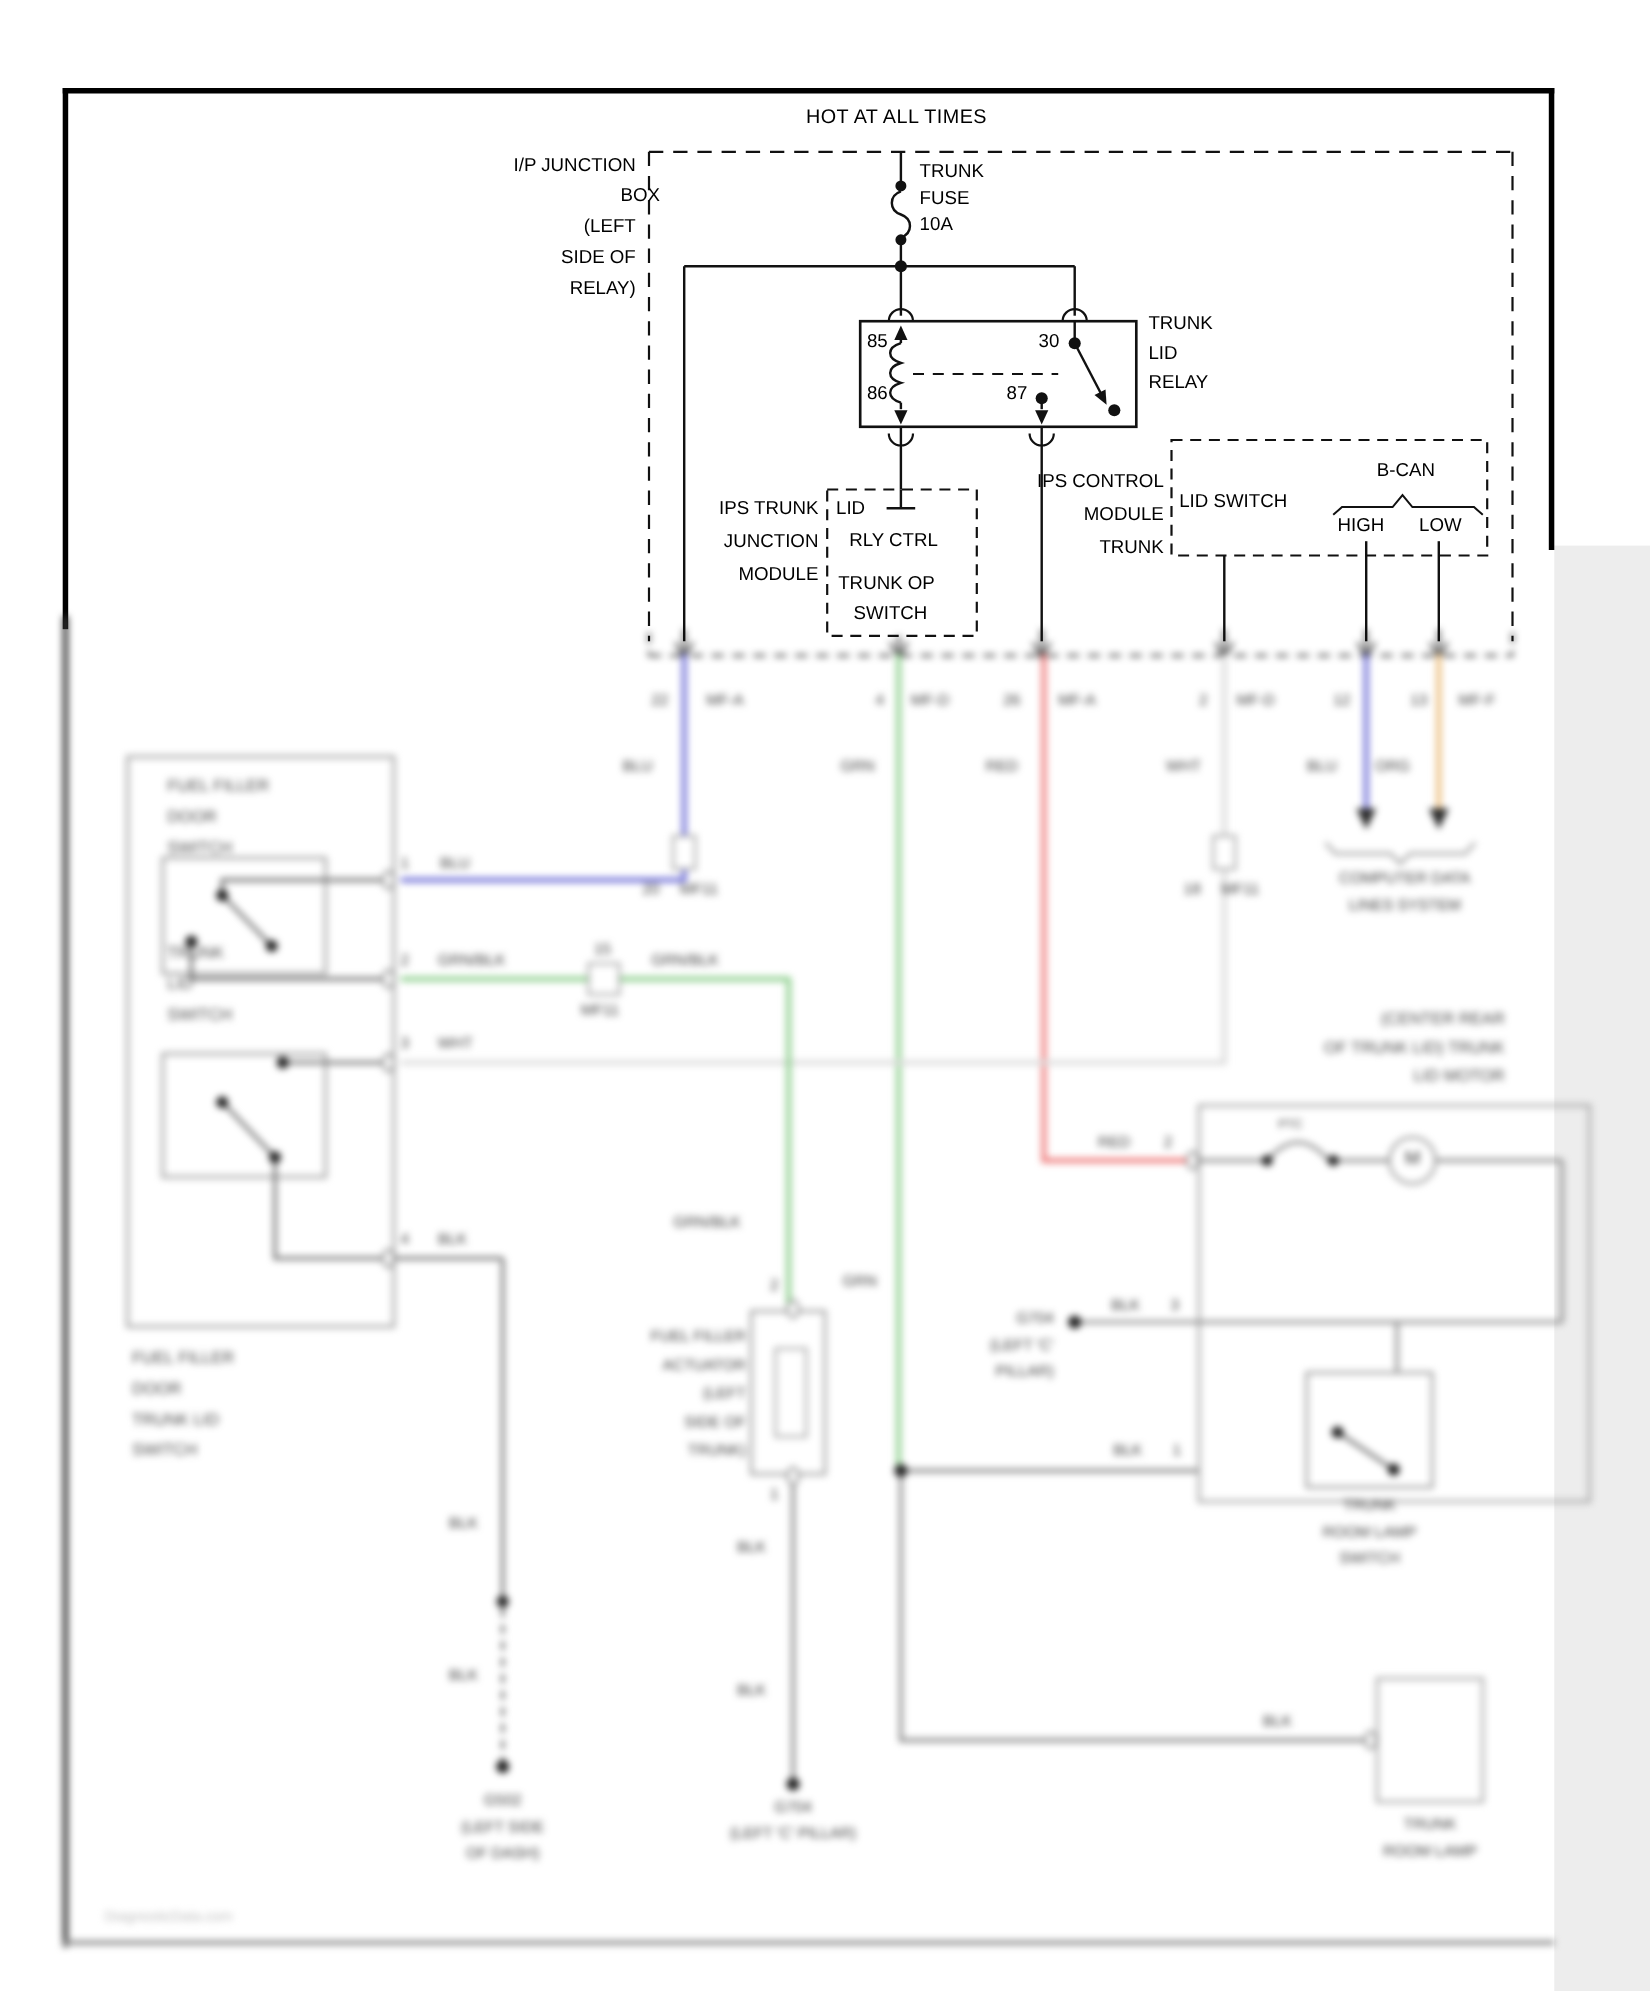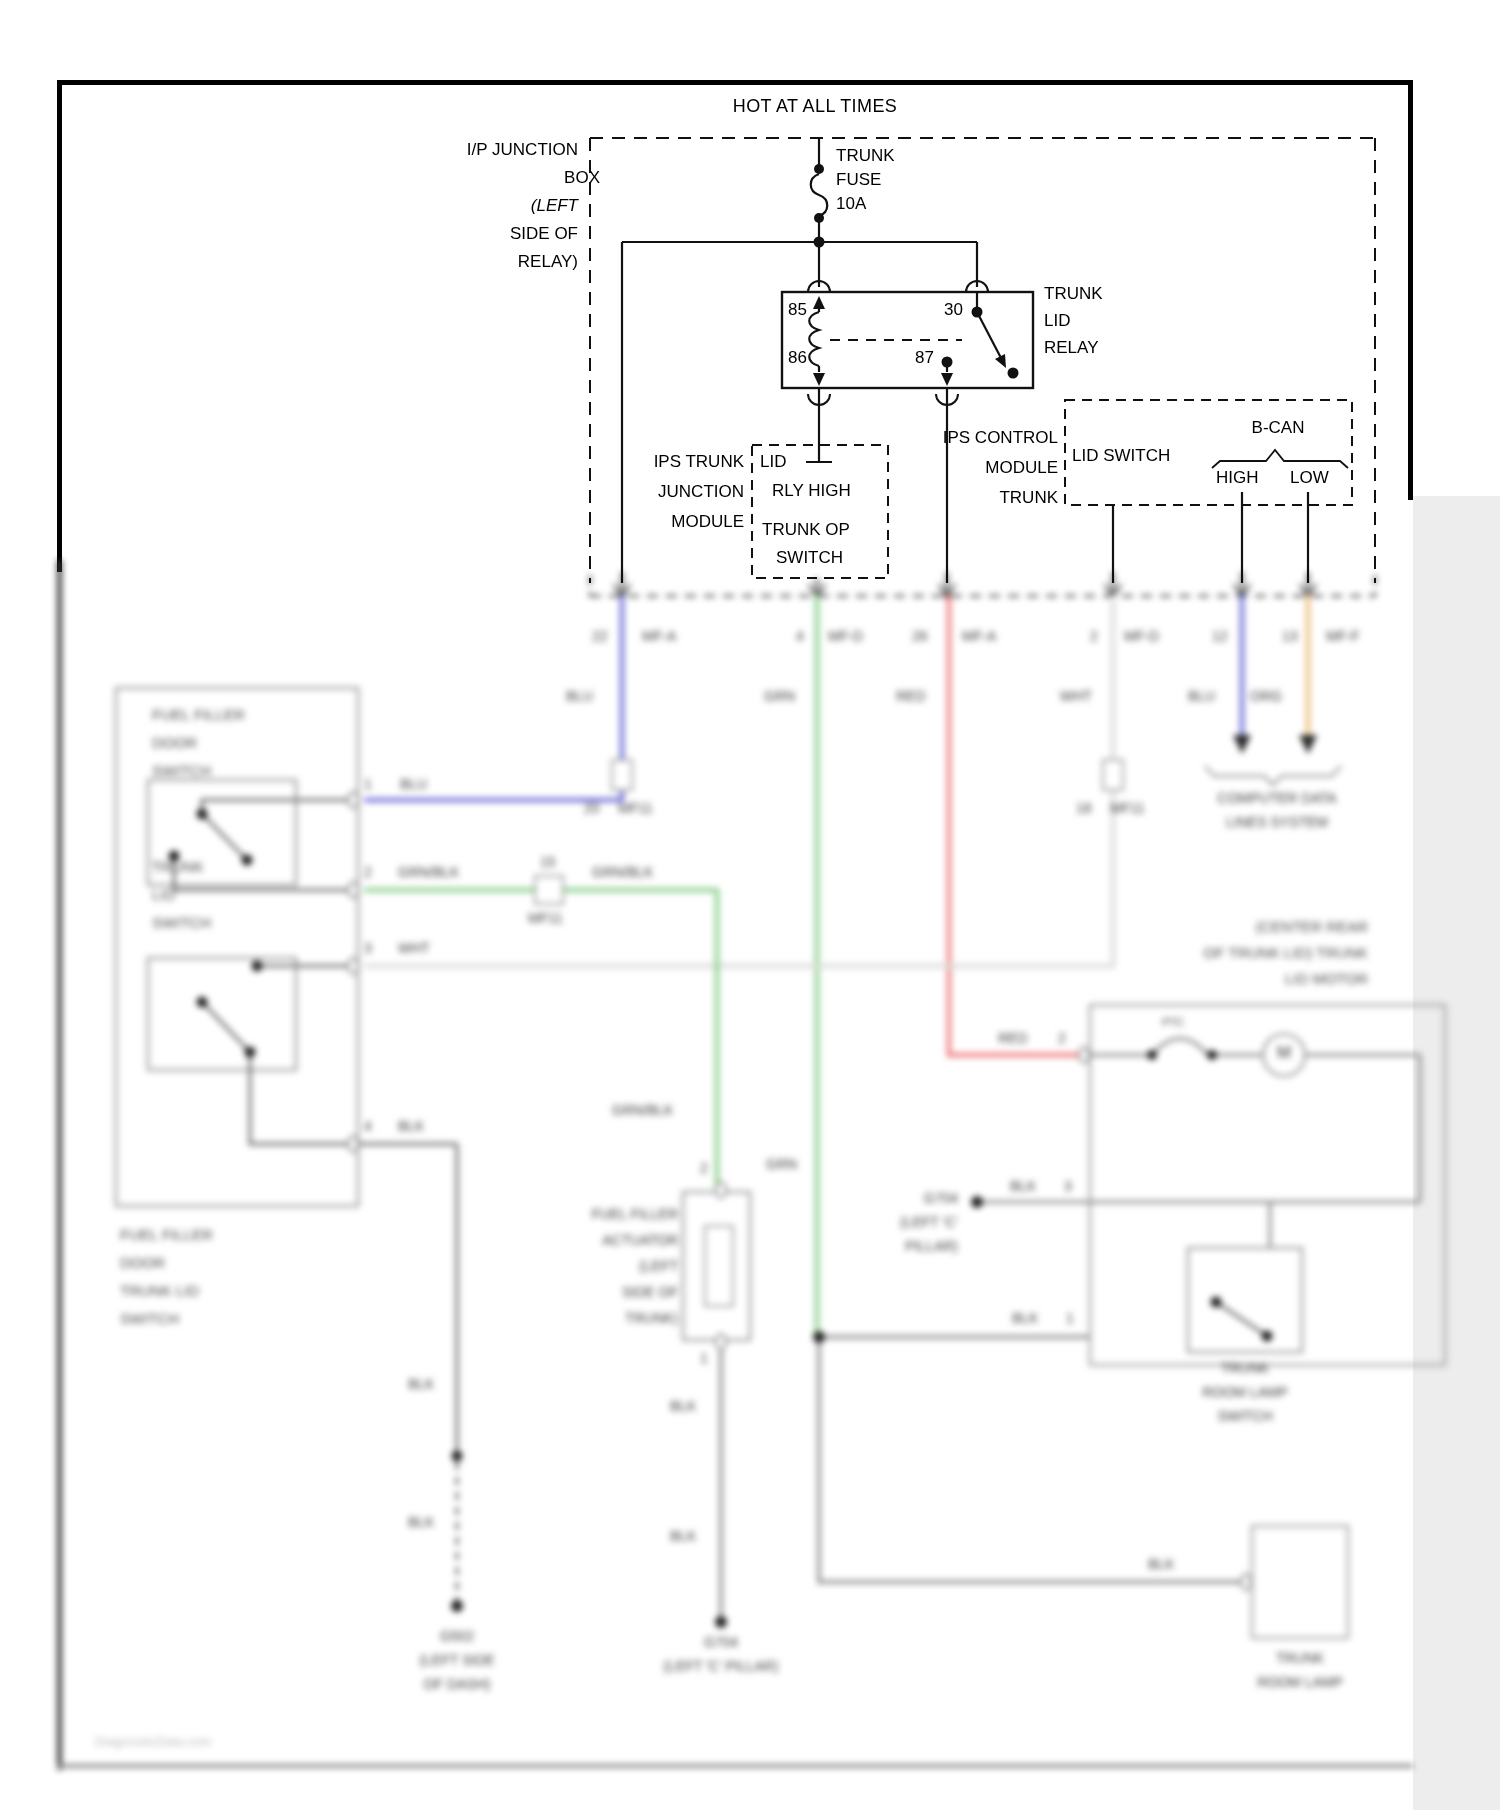--- a/index.html
+++ b/index.html
@@ -301,42 +301,42 @@
     <g fill="none" stroke="#111">
       <rect x="1065" y="400" width="287" height="105" stroke-width="2" stroke-dasharray="10,7"></rect>
       <path d="M1212,468 L1220,461 H1266 L1275,450 L1284,461 H1340 L1348,468" stroke-width="1.8"></path>
     </g>
   </svg>
 
   <div class="lbl big c" style="left:815px;top:96px;">HOT AT ALL TIMES</div>
 
   <div class="lbl r" style="left:578px;top:140px;">I/P JUNCTION</div>
   <div class="lbl r" style="left:578px;top:168px;margin-left:22px;">BOX</div>
-  <div class="lbl r" style="left:578px;top:196px;font-style:italic;">(LEFT</div>
+  <div class="lbl r" style="left:578px;top:196px;">(LEFT</div>
   <div class="lbl r" style="left:578px;top:224px;">SIDE OF</div>
   <div class="lbl r" style="left:578px;top:252px;">RELAY)</div>
 
   <div class="lbl" style="left:836px;top:146px;">TRUNK</div>
   <div class="lbl" style="left:836px;top:170px;">FUSE</div>
   <div class="lbl" style="left:836px;top:194px;">10A</div>
 
   <div class="lbl r" style="left:807px;top:300px;">85</div>
   <div class="lbl r" style="left:807px;top:348px;">86</div>
   <div class="lbl r" style="left:963px;top:300px;">30</div>
   <div class="lbl r" style="left:934px;top:348px;">87</div>
   <div class="lbl" style="left:1044px;top:284px;">TRUNK</div>
   <div class="lbl" style="left:1044px;top:311px;">LID</div>
   <div class="lbl" style="left:1044px;top:338px;">RELAY</div>
 
   <div class="lbl r" style="left:744px;top:452px;">IPS TRUNK</div>
   <div class="lbl r" style="left:744px;top:482px;">JUNCTION</div>
   <div class="lbl r" style="left:744px;top:512px;">MODULE</div>
 
   <div class="lbl" style="left:760px;top:452px;">LID</div>
-  <div class="lbl" style="left:772px;top:481px;">RLY HIGH</div>
+  <div class="lbl" style="left:772px;top:481px;">RLY CTRL</div>
   <div class="lbl" style="left:762px;top:520px;">TRUNK OP</div>
   <div class="lbl" style="left:776px;top:548px;">SWITCH</div>
 
   <div class="lbl r" style="left:1058px;top:428px;">IPS CONTROL</div>
   <div class="lbl r" style="left:1058px;top:458px;">MODULE</div>
   <div class="lbl r" style="left:1058px;top:488px;">TRUNK</div>
 
   <div class="lbl" style="left:1072px;top:446px;">LID SWITCH</div>
   <div class="lbl c" style="left:1278px;top:418px;">B-CAN</div>
   <div class="lbl" style="left:1216px;top:468px;">HIGH</div>

